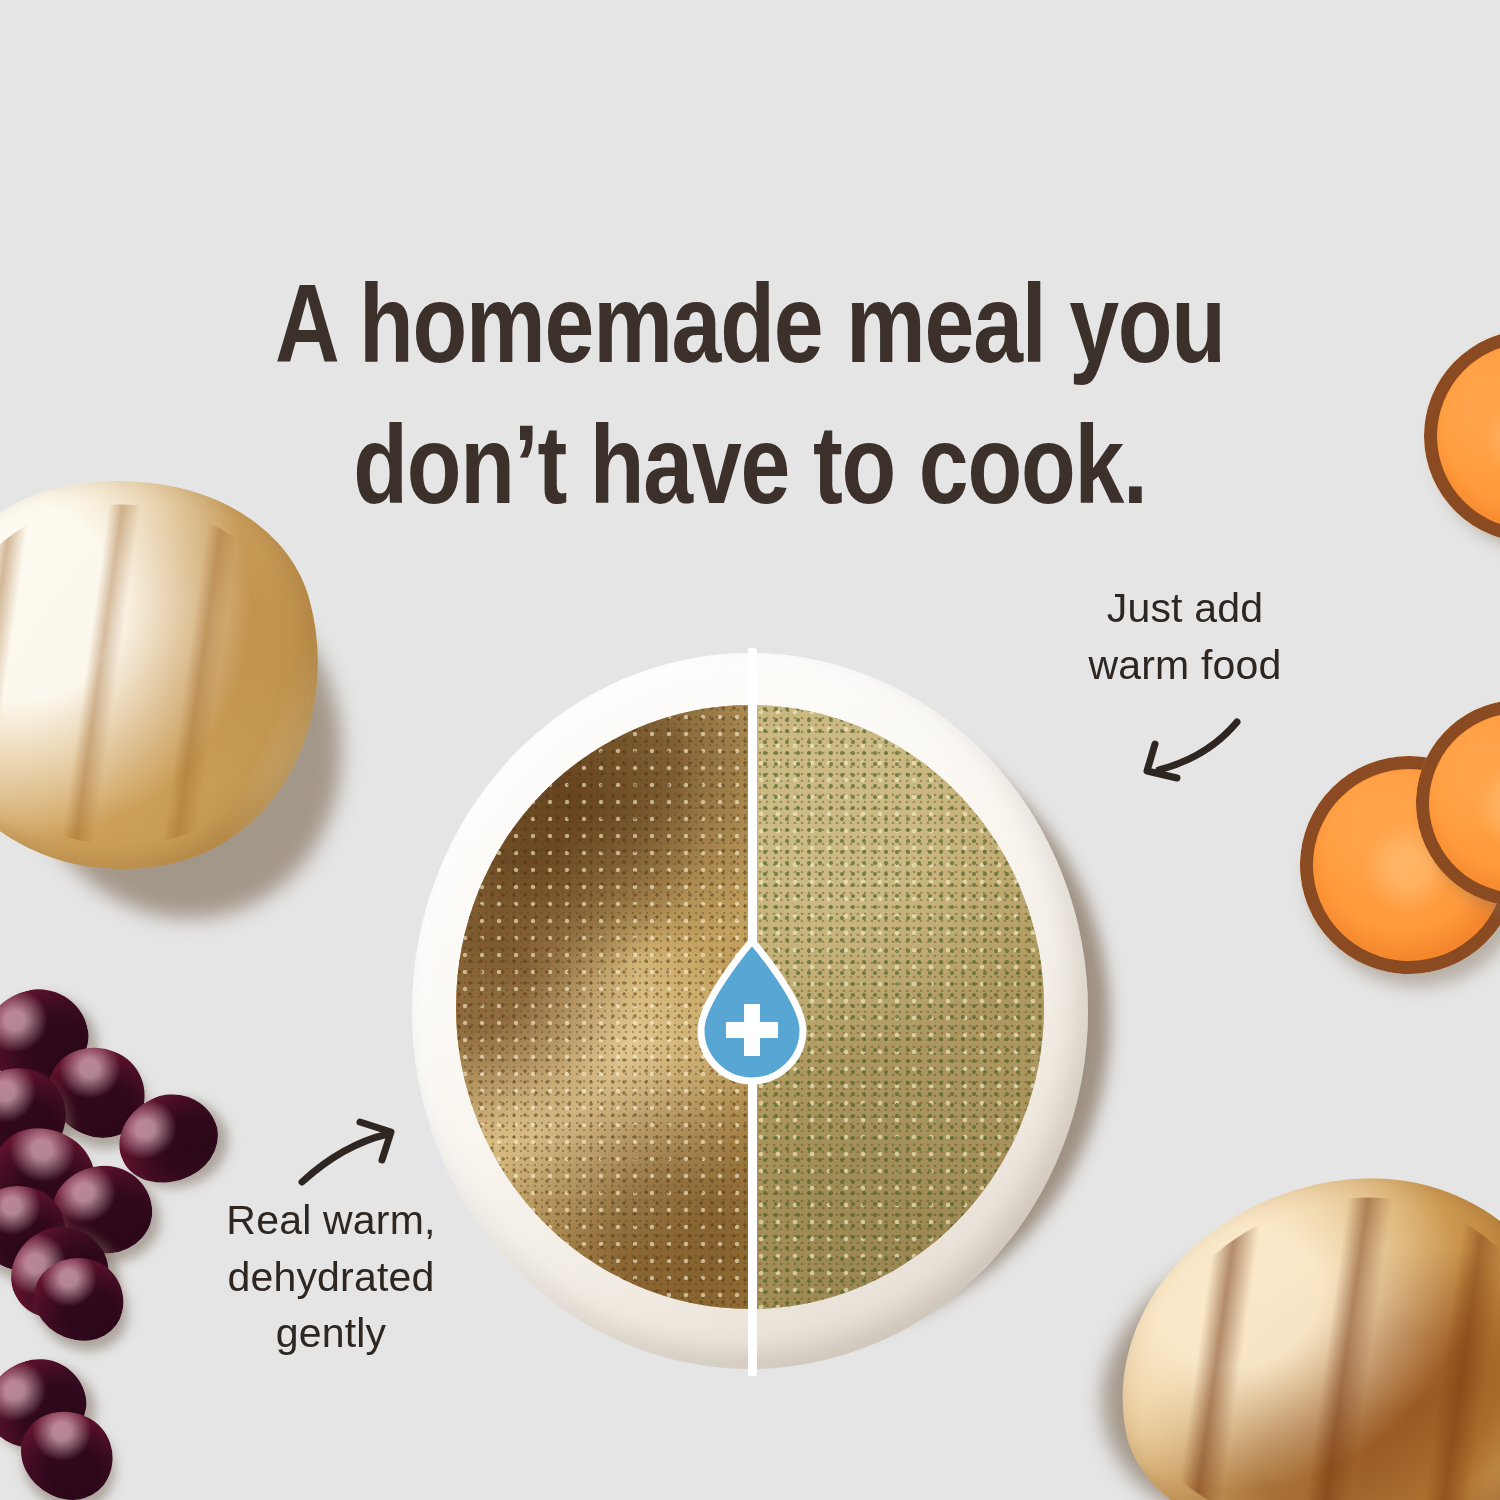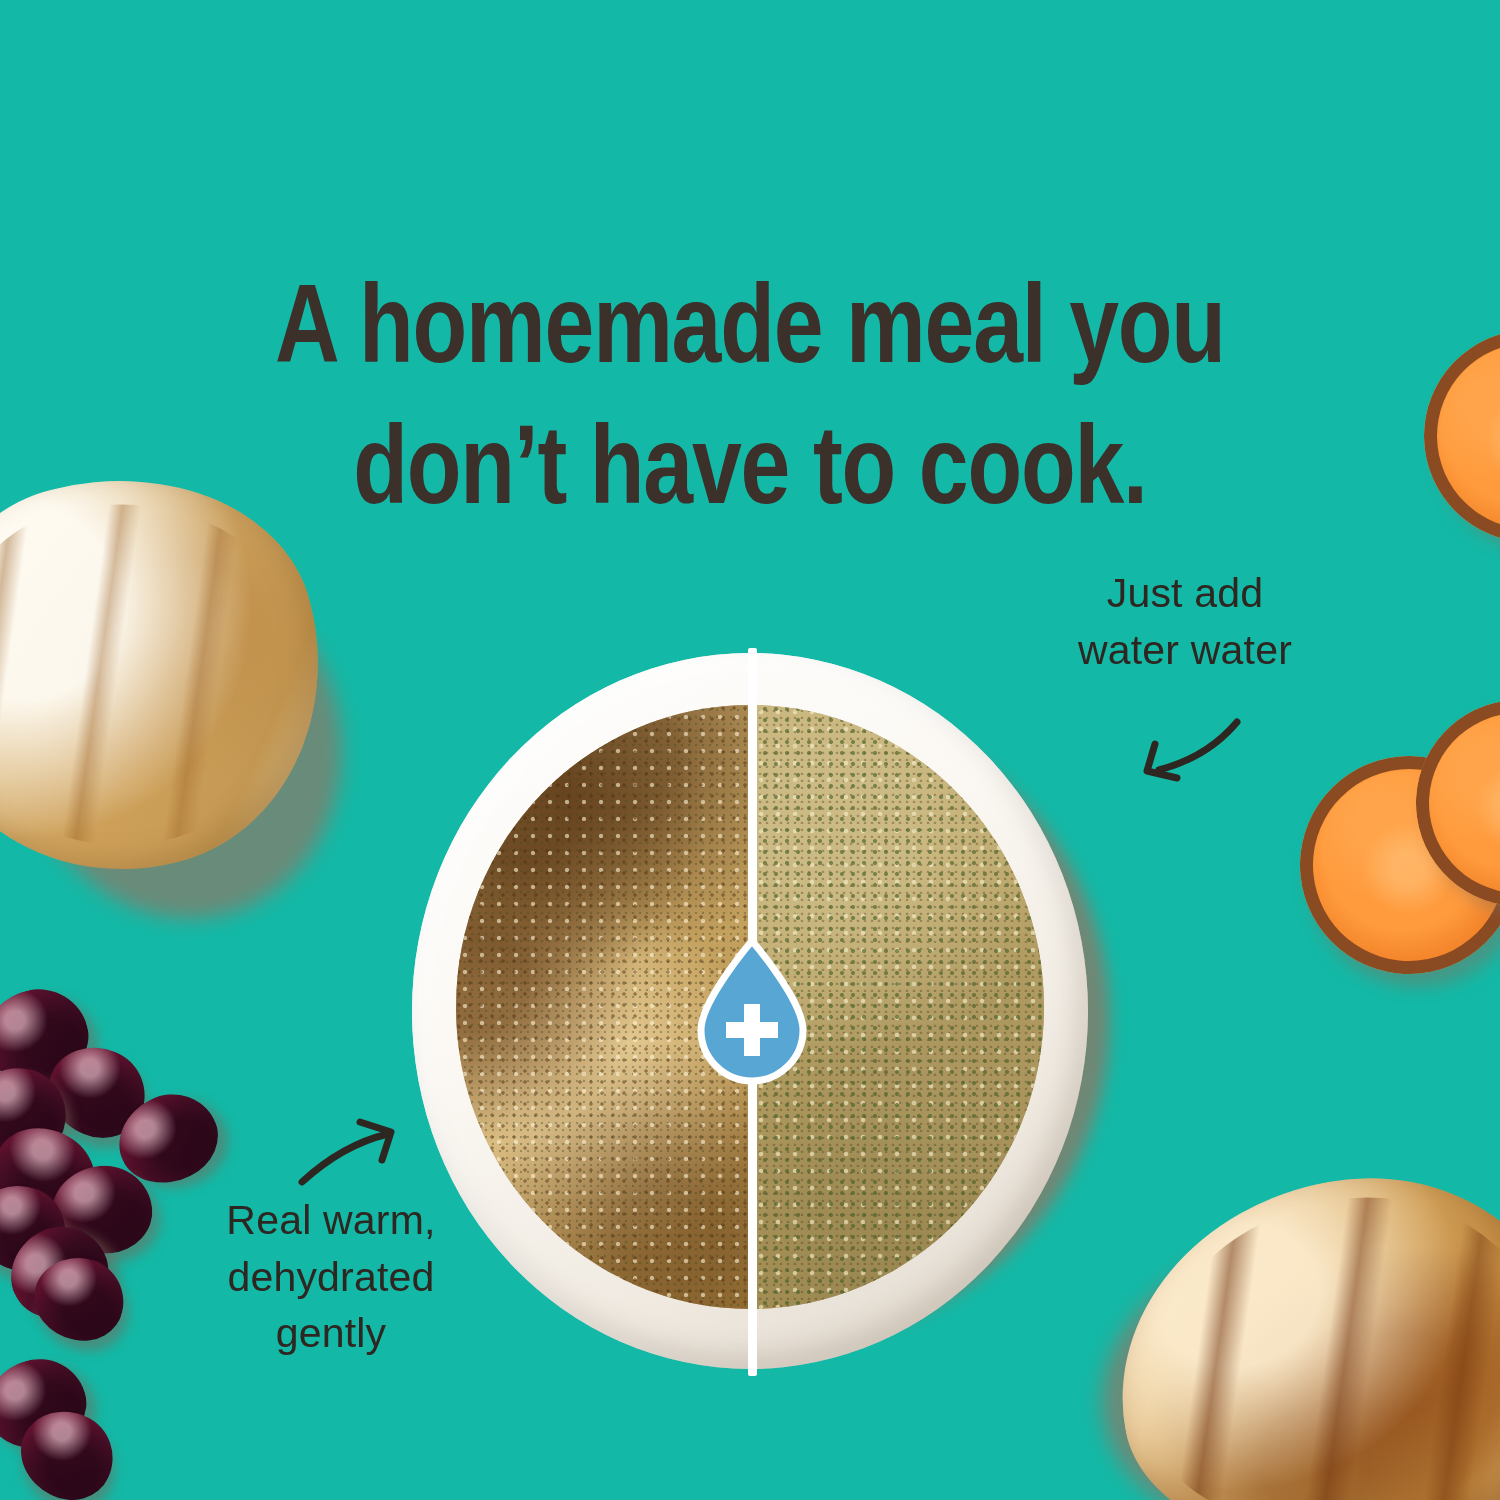--- a/index.html
+++ b/index.html
@@ -39,21 +39,21 @@
   .annotation {
     position: absolute;
     color: #2e2620;
     font-family: "Liberation Sans", sans-serif;
     font-weight: 400;
     font-size: 41px;
     line-height: 1.38;
     text-align: center;
     letter-spacing: 0.2px;
   }
-  #annotation-right { left: 1020px; top: 565px; width: 330px; }
+  #annotation-right { left: 1020px; top: 580px; width: 330px; }
   #annotation-left  { left: 166px;  top: 1192px; width: 330px; }
   .annotation span { display: block; }
 
   .arrow-svg { position: absolute; overflow: visible; }
   #arrow-right { left: 1085px; top: 712px; }
   #arrow-left  { left: 292px;  top: 1112px; }
 
   
   #bowl-shadow {
     position: absolute;
@@ -232,21 +232,21 @@
     border-radius: inherit;
     background:
       linear-gradient(108deg, rgba(108,46,10,0) 20%, rgba(108,46,10,0.50) 24%, rgba(108,46,10,0) 29%),
       linear-gradient(108deg, rgba(108,46,10,0) 46%, rgba(108,46,10,0.46) 50%, rgba(108,46,10,0) 55%),
       linear-gradient(108deg, rgba(108,46,10,0) 70%, rgba(108,46,10,0.40) 74%, rgba(108,46,10,0) 79%);
   }
 </style>
 </head>
 <body>
 
-<div id="stage" style="background: #14b8a6;">
+<div id="stage" style="background: #e5e5e5;">
 
   <div class="prop-shadow" id="fish-shadow"></div>
   <div class="prop" id="fish"></div>
 
   <div id="berry-layer">
       <div class="berry" style="left: -16px; top: 990px; width: 104px; height: 92px; transform: rotate(-14deg);"></div>
       <div class="berry" style="left: 48px; top: 1048px; width: 98px; height: 88px; transform: rotate(22deg);"></div>
       <div class="berry" style="left: -30px; top: 1068px; width: 96px; height: 90px; transform: rotate(8deg);"></div>
       <div class="berry" style="left: 118px; top: 1096px; width: 100px; height: 86px; transform: rotate(-26deg);"></div>
       <div class="berry" style="left: -8px; top: 1130px; width: 106px; height: 92px; transform: rotate(34deg);"></div>
@@ -281,21 +281,21 @@
   </div>
   <div id="bowl-divider"></div>
 
   <svg id="drop-badge" viewBox="0 0 120 148">
     <path d="M60 3 C60 3 111 62 111 92 A51 51 0 0 1 9 92 C9 62 60 3 60 3 Z" fill="#58a6d4" stroke="#ffffff" stroke-width="7" stroke-linejoin="round"></path>
     <path d="M52 66 h16 v18 h18 v16 h-18 v18 h-16 v-18 h-18 v-16 h18 z" fill="#ffffff"></path>
   </svg>
 
   <div class="annotation" id="annotation-right">
     <span>Just add</span>
-    <span>water water</span>
+    <span>warm food</span>
   </div>
   <svg class="arrow-svg" id="arrow-right" width="170" height="95" viewBox="0 0 170 95">
     <path d="M152 10 C132 34 104 50 74 58" fill="none" stroke="#2e2620" stroke-width="7" stroke-linecap="round"></path>
     <path d="M70 32 L62 59 L92 66" fill="none" stroke="#2e2620" stroke-width="7" stroke-linecap="round" stroke-linejoin="round"></path>
   </svg>
 
   <div class="annotation" id="annotation-left">
     <span>Real warm,</span>
     <span>dehydrated</span>
     <span>gently</span>

